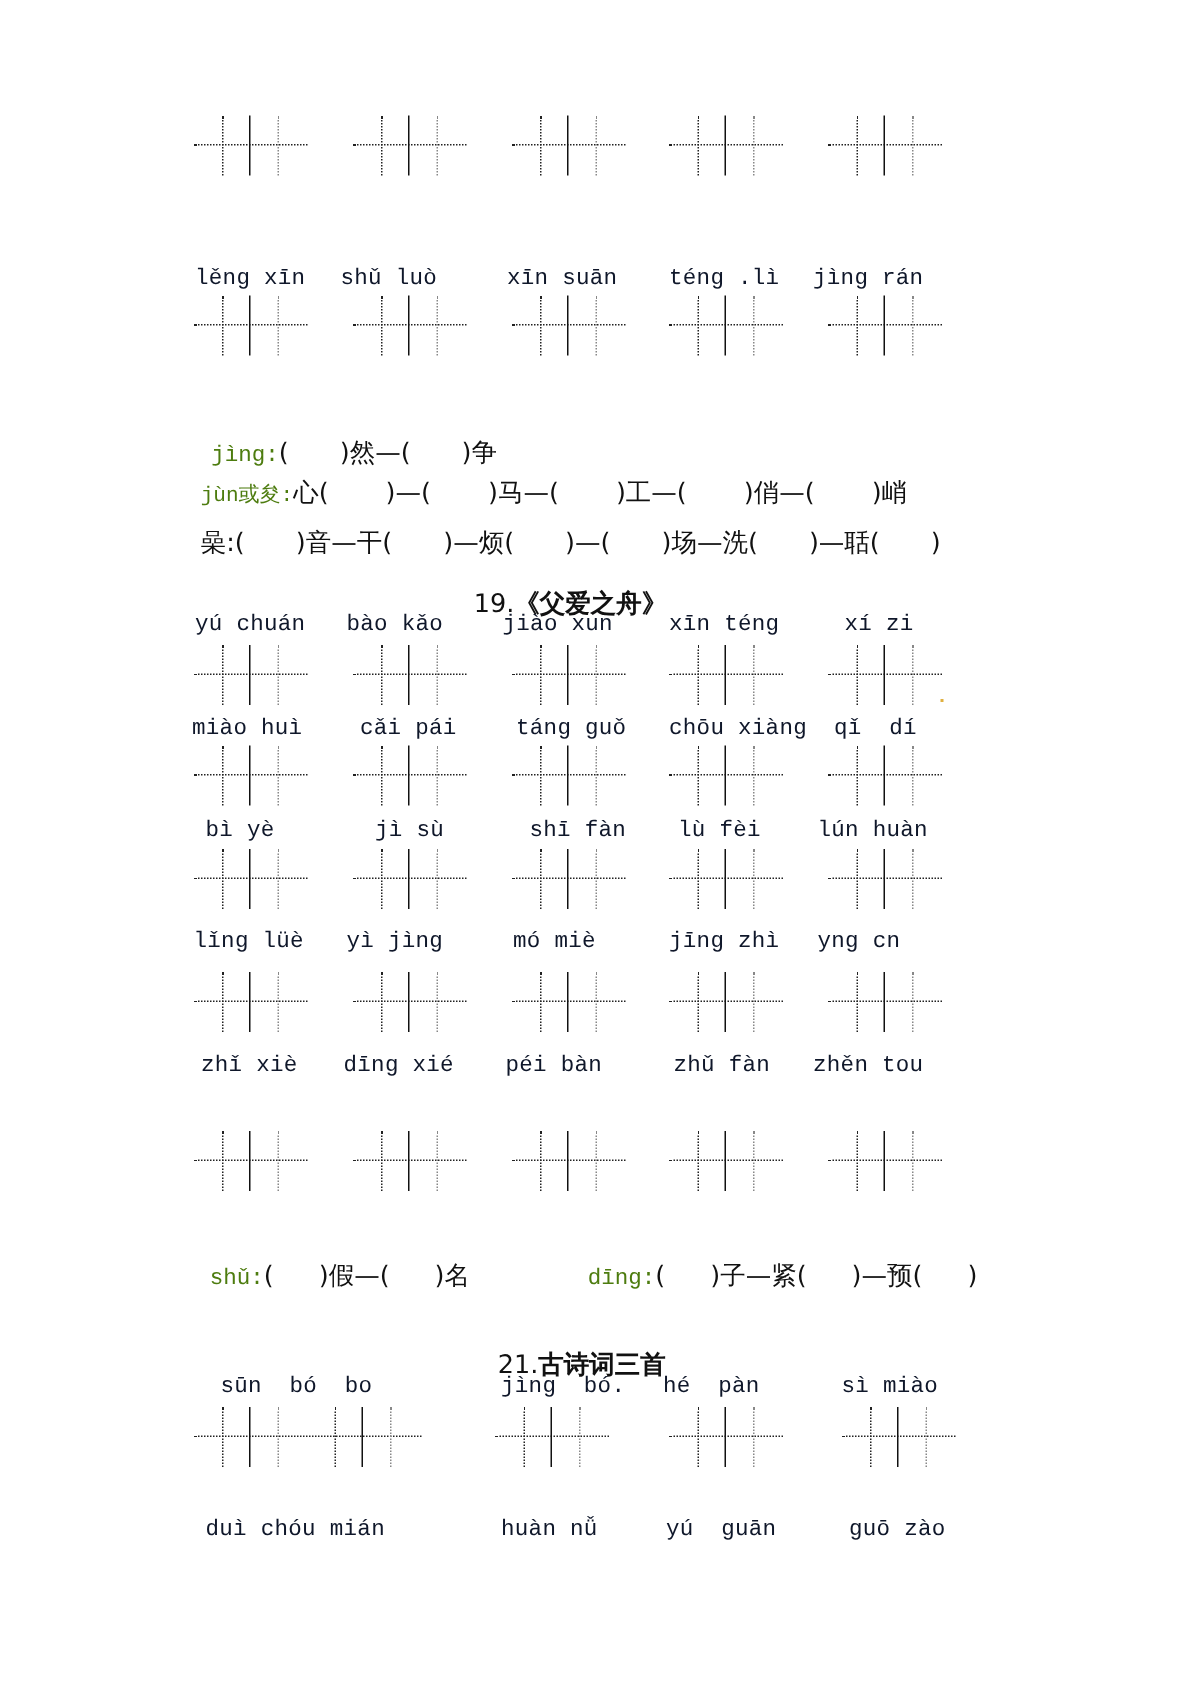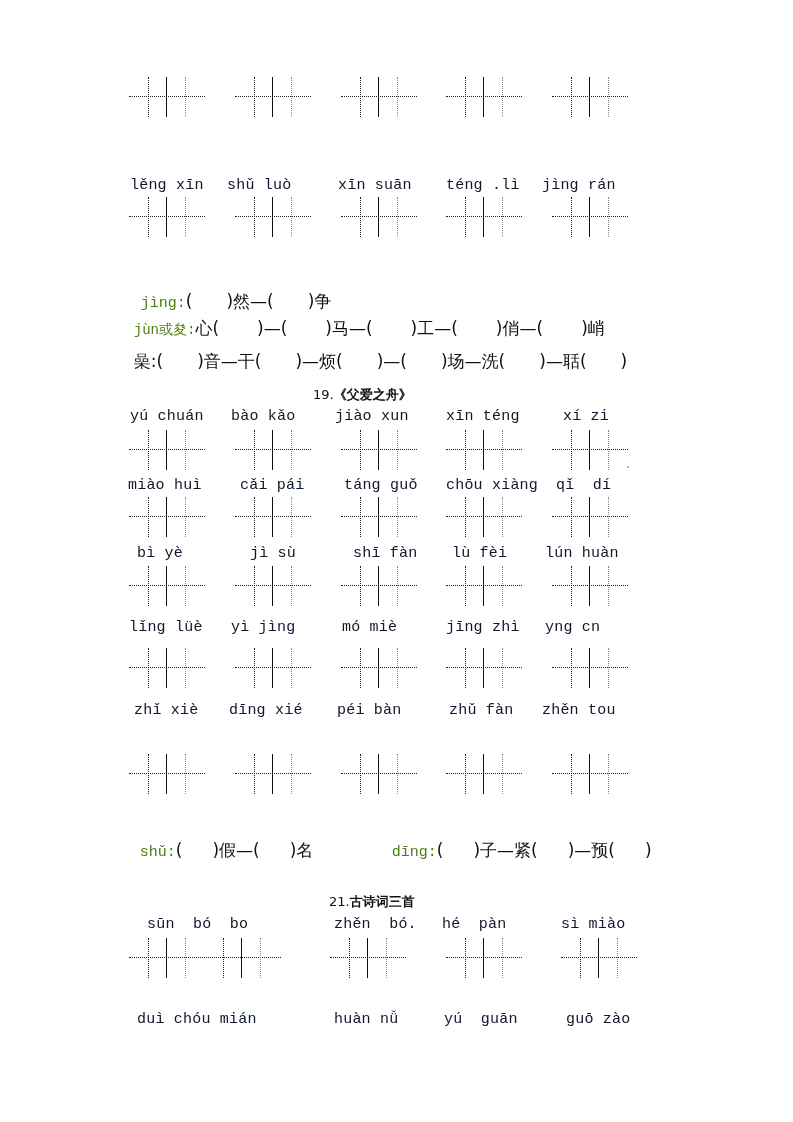--- a/index.html
+++ b/index.html
@@ -15,21 +15,21 @@
   .grid .v2 { position: absolute; top: 0; bottom: 0; left: 37px; border-left: 1.5px solid #111; }
   .grid.wide { width: 152px; }
   .grid.wide .v4 { position: absolute; top: 0; bottom: 0; left: 94px; border-left: 1px dotted #222; }
   .grid.wide .v5 { position: absolute; top: 0; bottom: 0; left: 112px; border-left: 1.5px solid #111; }
   .grid.wide .v6 { position: absolute; top: 0; bottom: 0; left: 131px; border-left: 1px dotted #888; }
   .line { position: absolute; font-family: "DejaVu Sans", "Liberation Sans", sans-serif;
           font-size: 17px; color: #111; white-space: pre; }
   .line .pin { font-family: "Liberation Mono", "DejaVu Sans Mono", monospace; font-size: 15px; color: #4d7c0f; }
   .line .small { font-size: 14px; }
   .heading { position: absolute; font-family: "DejaVu Sans", "Liberation Sans", sans-serif;
-             font-size: 13px; font-weight: bold; color: #111; white-space: pre; }
+             font-size: 17px; font-weight: bold; color: #111; white-space: pre; }
   .heading .num { font-weight: normal; }
   .dot { position: absolute; width: 2px; height: 2px; background: #e0b040; }
 </style>
 </head>
 <body>
 
 <div>
   <div class="grid" style="left:129px;top:77px">
       <div class="h"></div>
       <div class="v1"></div>
@@ -323,21 +323,21 @@
 <div class="line" style="left:381px;top:819px">
   <span class="pin">dīng:</span><span>(</span><span style="display:inline-block;width:30px"></span><span>)子—紧(</span><span style="display:inline-block;width:30px"></span><span>)—预(</span><span style="display:inline-block;width:30px"></span><span>)</span>
 </div>
 
 <div class="heading" style="left:320px;top:878px">
   <span class="num">21.</span><span>古诗词三首</span>
 </div>
 
 <div>
   <span class="py" style="left:147px;top:916px">sūn  bó  bo</span>
-  <span class="py" style="left:334px;top:916px">zhěn  bó.</span>
+  <span class="py" style="left:334px;top:916px">jìng  bó.</span>
   <span class="py" style="left:442px;top:916px">hé  pàn</span>
   <span class="py" style="left:561px;top:916px">sì miào</span>
 </div>
 <div>
   <div class="grid wide" style="left:129px;top:938px">
       <div class="h"></div>
       <div class="v1"></div>
       <div class="v2"></div>
       <div class="v3"></div>
       <div class="v4"></div>

